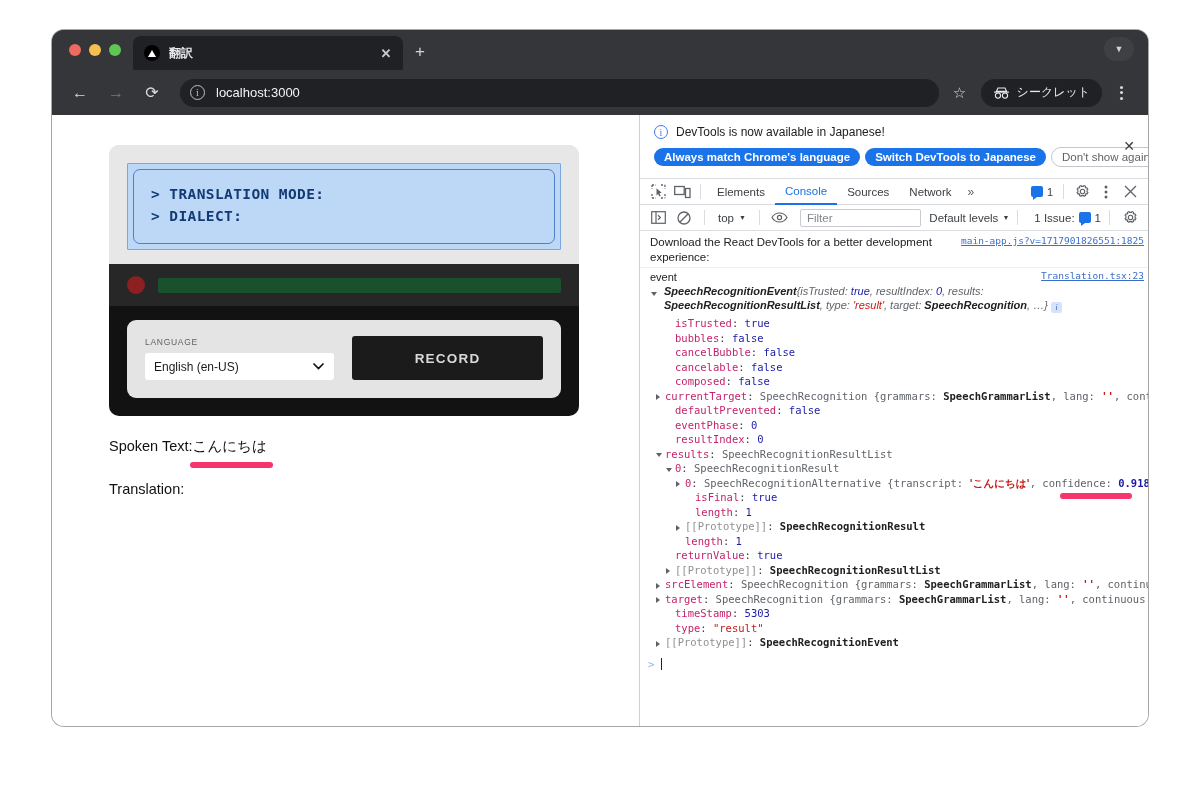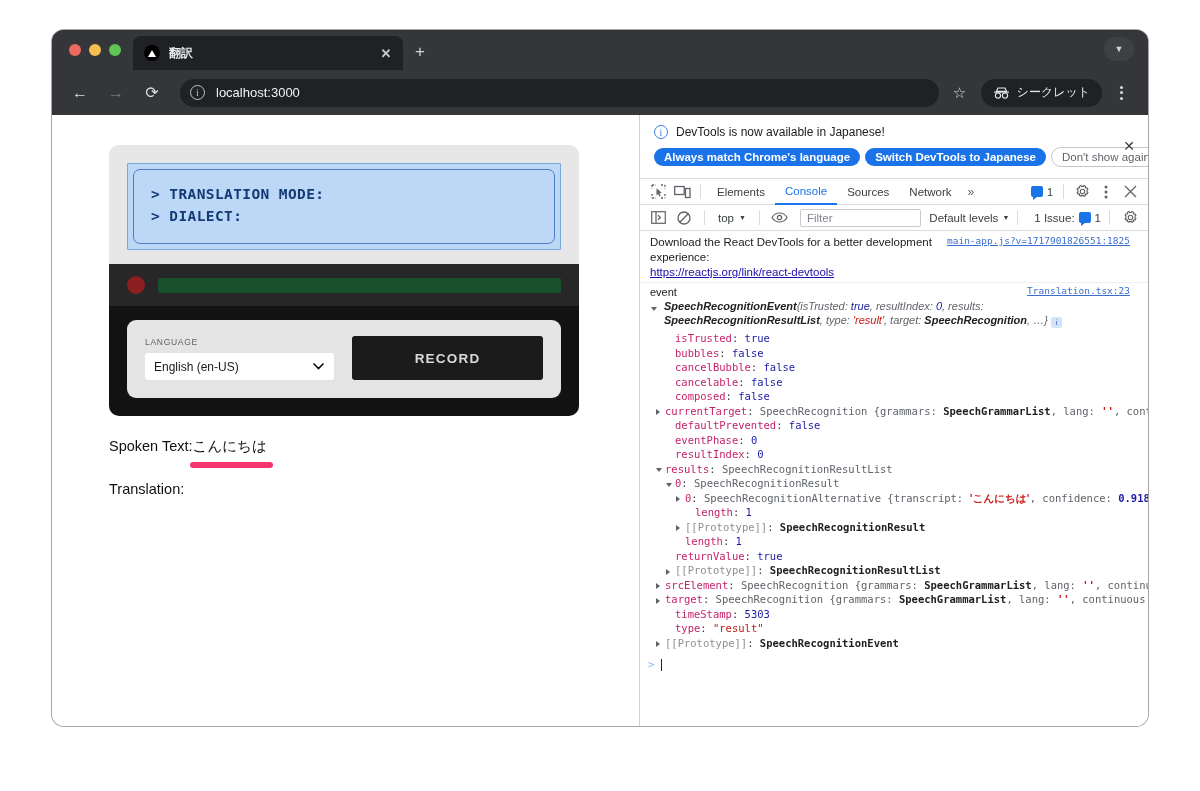--- a/index.html
+++ b/index.html
@@ -440,21 +440,21 @@
     position: relative;
     padding-top: 2px;
   }
   .msg {
     position: relative;
     padding: 2px 0 2px 10px;
     border-bottom: 1px solid #f0f0f0;
   }
   .msg .src {
     position: absolute;
-    right: 18px; top: 2px;
+    right: 4px; top: 2px;
     color: #3b6ecc;
     text-decoration: underline;
     font-size: 9.5px;
     font-family: "DejaVu Sans Mono", monospace;
   }
   .react-msg {
     font-family: "Liberation Sans", sans-serif;
     font-size: 11.5px;
     color: #202124;
     line-height: 15px;
@@ -774,21 +774,20 @@
             </svg>
           </span>
         </div>
 
         <div class="console">
 
           <div class="msg">
             <span class="src">main-app.js?v=1717901826551:1825</span>
             <div class="react-msg">
               <span>Download the React DevTools for a better development experience:</span>
-              <a>https://reactjs.org/link/react-devtools</a>
             </div>
           </div>
 
           <div class="msg" style="border-bottom:none">
             <span class="src">Translation.tsx:23</span>
             <div class="evt-label">event</div>
             <div class="evt-head">
               <span class="caret"></span><b>SpeechRecognitionEvent</b><span>{isTrusted: </span><span class="bl">true</span><span>, resultIndex: </span><span class="bl">0</span><span>, results: </span><b>SpeechRecognitionResultList</b><span>, type: </span><span class="rd">'result'</span><span>, target: </span><b>SpeechRecognition</b><span>, …}</span> <span class="info-i">i</span>
             </div>
           </div>
@@ -799,20 +798,21 @@
               <div class="row" style="padding-left: 26px;"><span class="tw"></span><span class="k">cancelBubble</span><span style="color: rgb(60, 64, 67);">: </span><span class="v-bool">false</span></div>
               <div class="row" style="padding-left: 26px;"><span class="tw"></span><span class="k">cancelable</span><span style="color: rgb(60, 64, 67);">: </span><span class="v-bool">false</span></div>
               <div class="row" style="padding-left: 26px;"><span class="tw"></span><span class="k">composed</span><span style="color: rgb(60, 64, 67);">: </span><span class="v-bool">false</span></div>
               <div class="row" style="padding-left: 16px;"><span class="tw"><span class="tri-r"></span></span><span class="k">currentTarget</span><span style="color: rgb(60, 64, 67);">: </span><span class="v-cls">SpeechRecognition {grammars: <b style="color:#202124">SpeechGrammarList</b>, lang: <span style="color:#c41a16;font-weight:bold">''</span>, continuous: </span></div>
               <div class="row" style="padding-left: 26px;"><span class="tw"></span><span class="k">defaultPrevented</span><span style="color: rgb(60, 64, 67);">: </span><span class="v-bool">false</span></div>
               <div class="row" style="padding-left: 26px;"><span class="tw"></span><span class="k">eventPhase</span><span style="color: rgb(60, 64, 67);">: </span><span class="v-num">0</span></div>
               <div class="row" style="padding-left: 26px;"><span class="tw"></span><span class="k">resultIndex</span><span style="color: rgb(60, 64, 67);">: </span><span class="v-num">0</span></div>
               <div class="row" style="padding-left: 16px;"><span class="tw"><span class="tri-d"></span></span><span class="k">results</span><span style="color: rgb(60, 64, 67);">: </span><span class="v-cls">SpeechRecognitionResultList</span></div>
               <div class="row" style="padding-left: 26px;"><span class="tw"><span class="tri-d"></span></span><span class="k">0</span><span style="color: rgb(60, 64, 67);">: </span><span class="v-cls">SpeechRecognitionResult</span></div>
               <div class="row" style="padding-left: 36px;"><span class="tw"><span class="tri-r"></span></span><span class="k">0</span><span style="color: rgb(60, 64, 67);">: </span><span class="v-cls">SpeechRecognitionAlternative {transcript: <span style="color:#c41a16;font-weight:bold" class="jp">'こんにちは'</span>, confidence: <span style="color:#1a1aa6;font-weight:bold">0.91845303</span>…</span></div>
+              <div class="row" style="padding-left: 46px;"><span class="tw"></span><span class="k">isFinal</span><span style="color: rgb(60, 64, 67);">: </span><span class="v-bool">true</span><span class="hl-mark2"></span></div>
               <div class="row" style="padding-left: 46px;"><span class="tw"></span><span class="k">length</span><span style="color: rgb(60, 64, 67);">: </span><span class="v-num">1</span></div>
               <div class="row" style="padding-left: 36px;"><span class="tw"><span class="tri-r"></span></span><span class="kg">[[Prototype]]</span><span style="color: rgb(60, 64, 67);">: </span><span class="v-clsb">SpeechRecognitionResult</span></div>
               <div class="row" style="padding-left: 36px;"><span class="tw"></span><span class="k">length</span><span style="color: rgb(60, 64, 67);">: </span><span class="v-num">1</span></div>
               <div class="row" style="padding-left: 26px;"><span class="tw"></span><span class="k">returnValue</span><span style="color: rgb(60, 64, 67);">: </span><span class="v-bool">true</span></div>
               <div class="row" style="padding-left: 26px;"><span class="tw"><span class="tri-r"></span></span><span class="kg">[[Prototype]]</span><span style="color: rgb(60, 64, 67);">: </span><span class="v-clsb">SpeechRecognitionResultList</span></div>
               <div class="row" style="padding-left: 16px;"><span class="tw"><span class="tri-r"></span></span><span class="k">srcElement</span><span style="color: rgb(60, 64, 67);">: </span><span class="v-cls">SpeechRecognition {grammars: <b style="color:#202124">SpeechGrammarList</b>, lang: <span style="color:#c41a16;font-weight:bold">''</span>, continuous: </span></div>
               <div class="row" style="padding-left: 16px;"><span class="tw"><span class="tri-r"></span></span><span class="k">target</span><span style="color: rgb(60, 64, 67);">: </span><span class="v-cls">SpeechRecognition {grammars: <b style="color:#202124">SpeechGrammarList</b>, lang: <span style="color:#c41a16;font-weight:bold">''</span>, continuous: , i…</span></div>
               <div class="row" style="padding-left: 26px;"><span class="tw"></span><span class="k">timeStamp</span><span style="color: rgb(60, 64, 67);">: </span><span class="v-num">5303</span></div>
               <div class="row" style="padding-left: 26px;"><span class="tw"></span><span class="k">type</span><span style="color: rgb(60, 64, 67);">: </span><span class="v-str">"result"</span></div>
               <div class="row" style="padding-left: 16px;"><span class="tw"><span class="tri-r"></span></span><span class="kg">[[Prototype]]</span><span style="color: rgb(60, 64, 67);">: </span><span class="v-clsb">SpeechRecognitionEvent</span></div>

